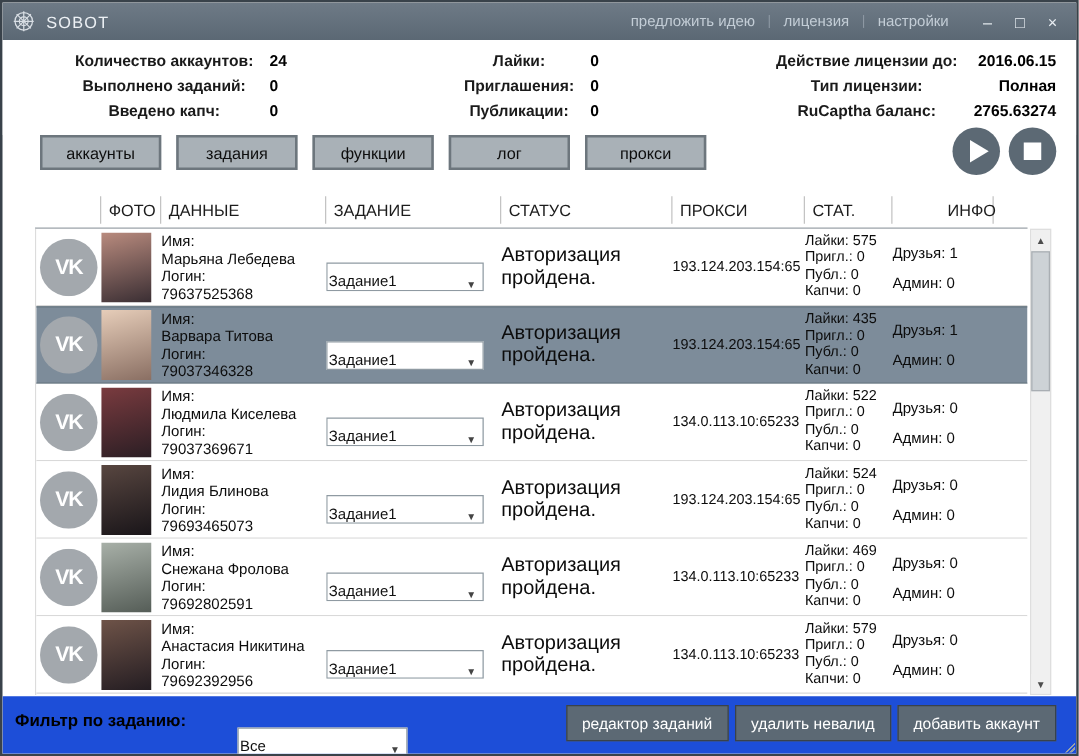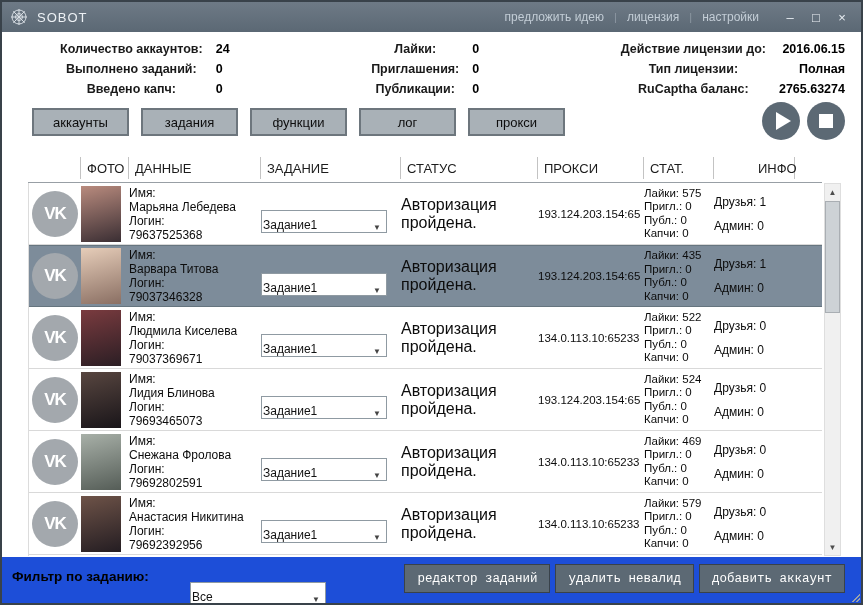--- a/index.html
+++ b/index.html
@@ -75,21 +75,21 @@
     justify-content:center;font-size:8px;color:#4d4d4d;background:#f0f0f0;}
   .sb-up{top:0;}
   .sb-down{bottom:0;}
   .sb-thumb{position:absolute;left:0;right:0;top:17px;height:112px;background:#cdd2d6;
     border:1px solid #a9aeb3;box-sizing:border-box;}
 
   
   .footer{position:absolute;left:0;right:0;bottom:0;height:46px;background:#1d4ed8;}
   .filter-label{position:absolute;left:10px;top:12px;font-size:13.5px;font-weight:700;color:#000;}
   .filter-dd{position:absolute;left:188px;top:9px;width:136px;}
-  .footer-buttons{position:absolute;right:16px;top:7px;display:flex;gap:5px;font-family:Liberation Mono, monospace;}
+  .footer-buttons{position:absolute;right:16px;top:7px;display:flex;gap:5px;}
   .btn-dark{height:29px;background:#5c6974;color:#fff;font-size:12.5px;display:flex;align-items:center;
     justify-content:center;padding:0 12px;border:1px solid #39424a;box-sizing:border-box;cursor:default;}
   .grip{position:absolute;right:1px;bottom:1px;width:9px;height:9px;
     background:linear-gradient(135deg,transparent 55%,#9aa2a9 55%,#9aa2a9 65%,transparent 65%,transparent 75%,#9aa2a9 75%,#9aa2a9 85%,transparent 85%);}
 </style>
 </head>
 <body>
 
 <div class="window">
 

